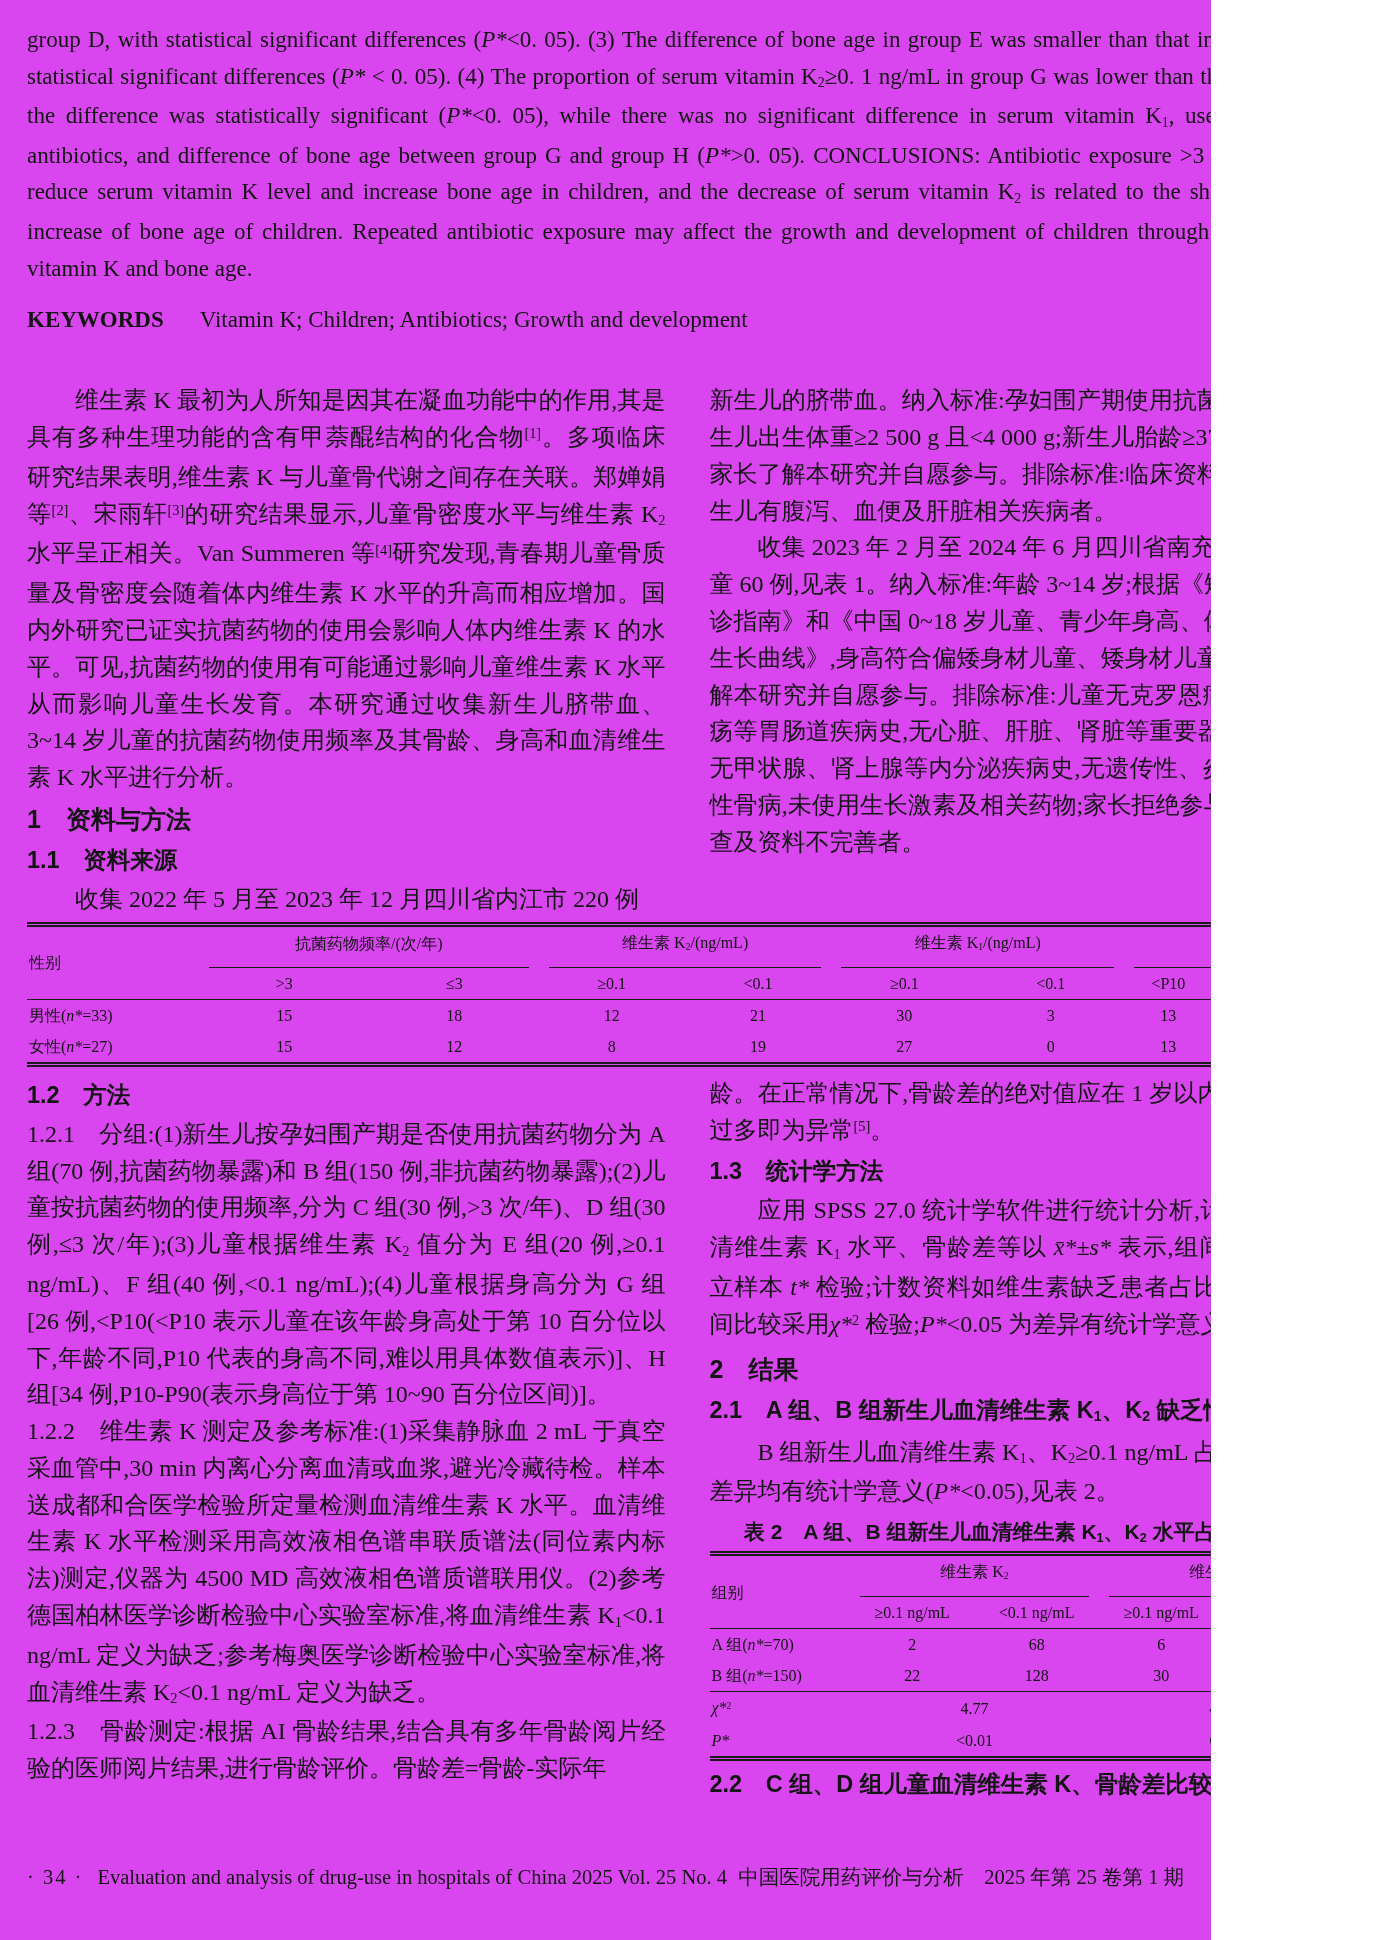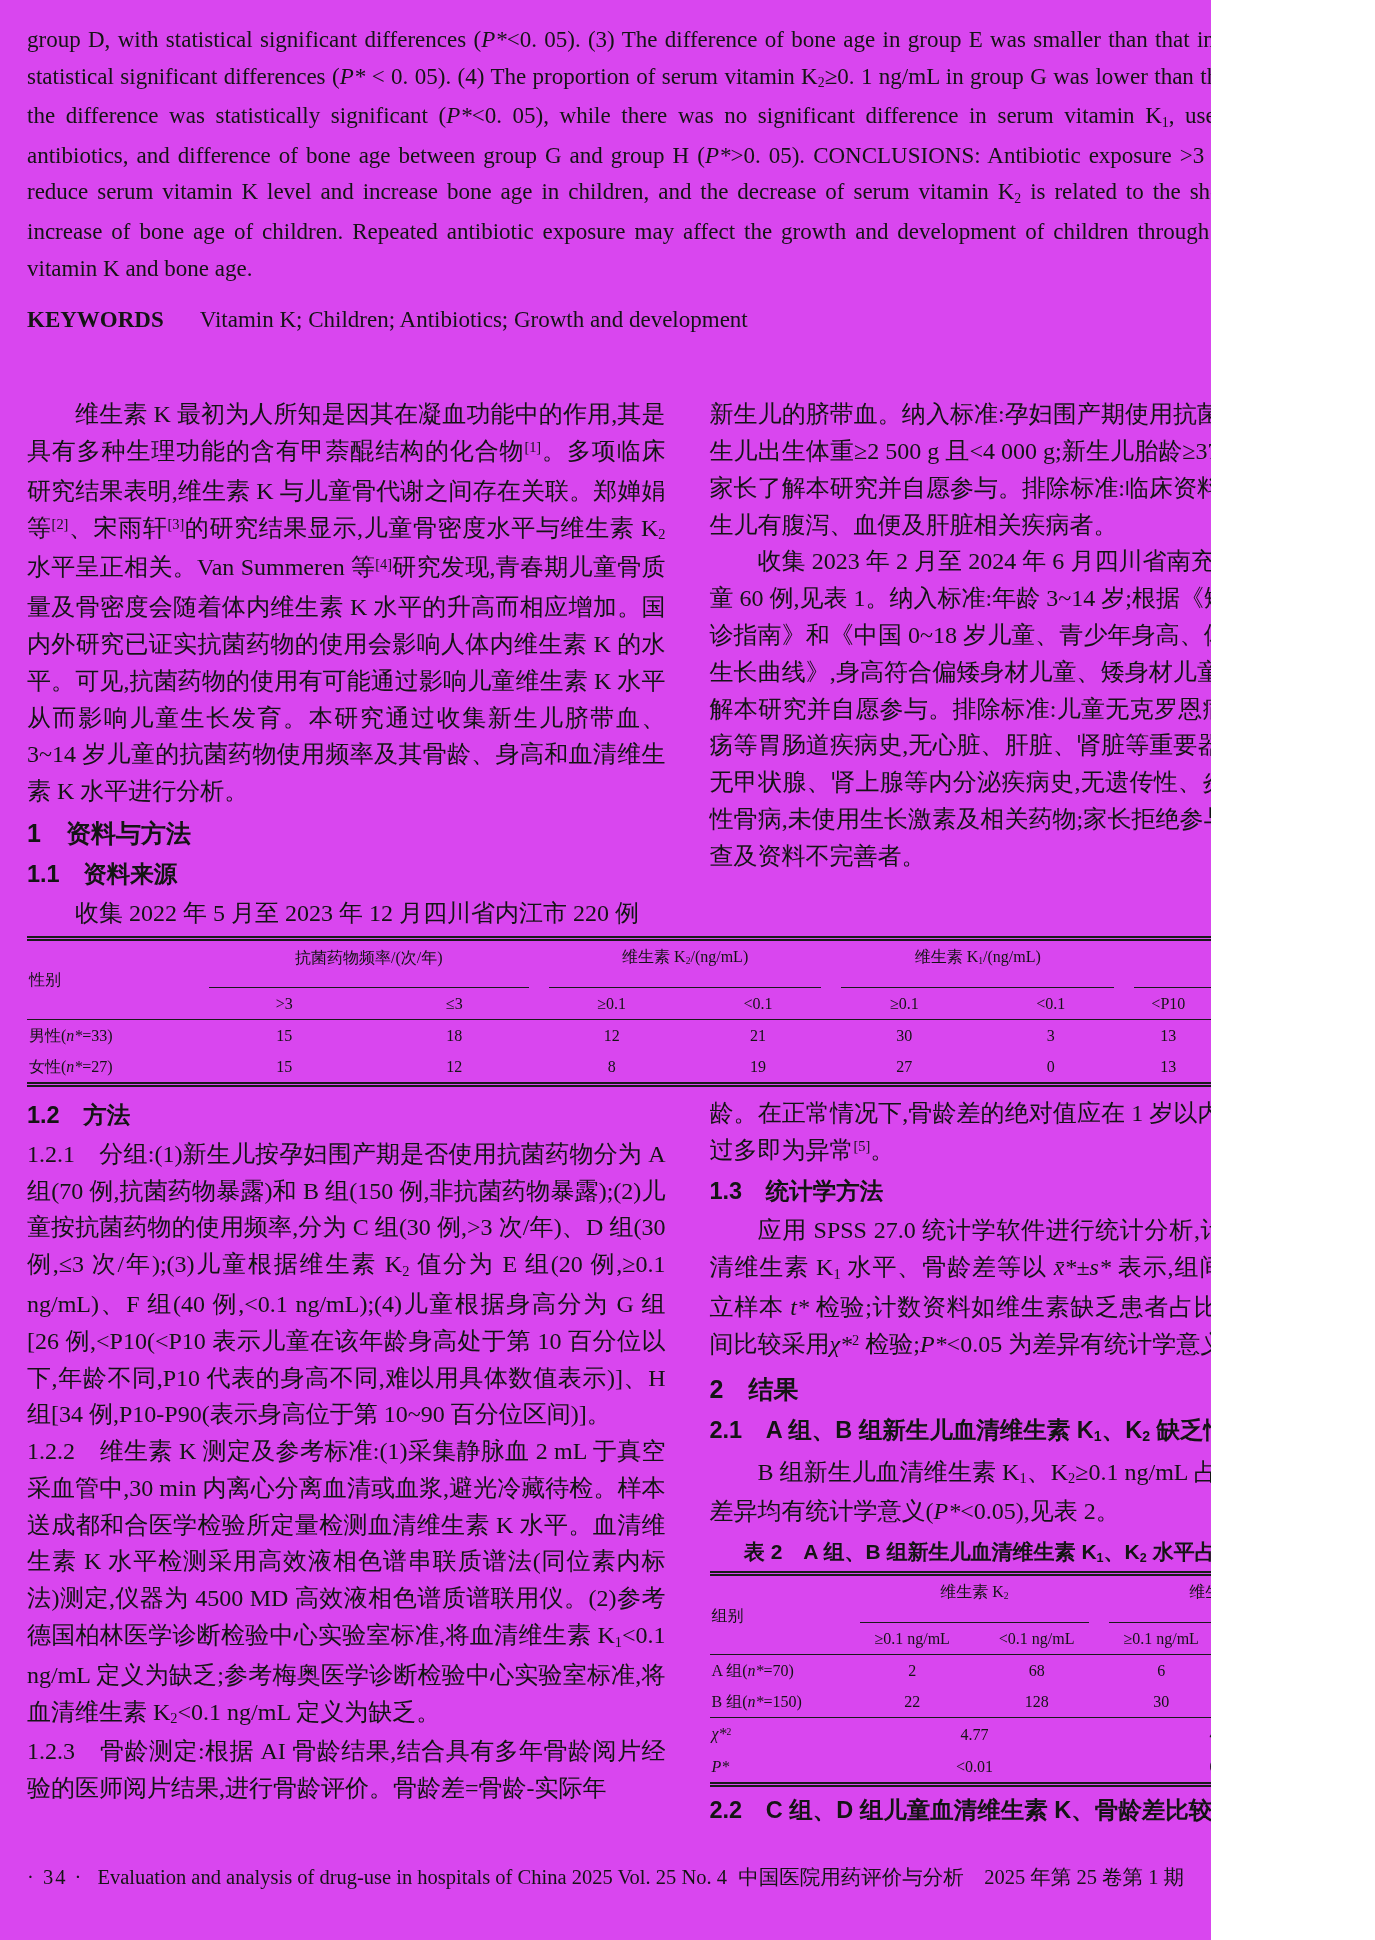--- a/index.html
+++ b/index.html
@@ -14,21 +14,21 @@
   
   .abstract {
     font-size:23px; line-height:36.6px; text-align:justify;
     font-family:"Liberation Serif","DejaVu Serif",serif;
   }
   .kwline { font-size:23px; line-height:37px; margin-top:14px; }
   .kwlabel { font-weight:bold; margin-right:36px; }
 
   
   .twocol { display:flex; gap:44px; }
-  .block1 { margin-top:58px; }
+  .block1 { margin-top:44px; }
   .block2 { margin-top:8px; }
   .col { width:638.5px; flex:0 0 auto; }
 
   .bp {
     font-size:24px; line-height:36.8px; text-align:justify;
     font-family:"Liberation Serif","DejaVu Serif",serif;
   }
   .bp.indent { text-indent:2em; }
   .h1 {
     font-family:"Liberation Sans","DejaVu Sans",sans-serif;
@@ -51,21 +51,21 @@
   table.jtable {
     width:100%; border-collapse:collapse;
     border-top:5px double #1a1a1a; border-bottom:5px double #1a1a1a;
     font-family:"Liberation Serif","DejaVu Serif",serif;
     font-size:16px;
   }
   .jtable th, .jtable td {
     font-weight:normal; text-align:center; padding:2px 3px; line-height:27px;
   }
   .jtable th.stub { text-align:left; border-bottom:1.5px solid #1a1a1a; padding-left:2px; }
-  .jtable th.grp { position:relative; padding-bottom:16px; }
+  .jtable th.grp { position:relative; padding-bottom:10px; }
   .jtable th.grp::after {
     content:""; position:absolute; left:10px; right:10px; bottom:0;
     border-bottom:1.5px solid #1a1a1a;
   }
   .jtable tr.subhead th { border-bottom:1.5px solid #1a1a1a; }
   .jtable td.rowlabel { text-align:left; padding-left:2px; }
   .jtable tr.stat-first td { border-top:1.5px solid #1a1a1a; }
   .tablewrap { margin:2px 0 4px; }
 
   

